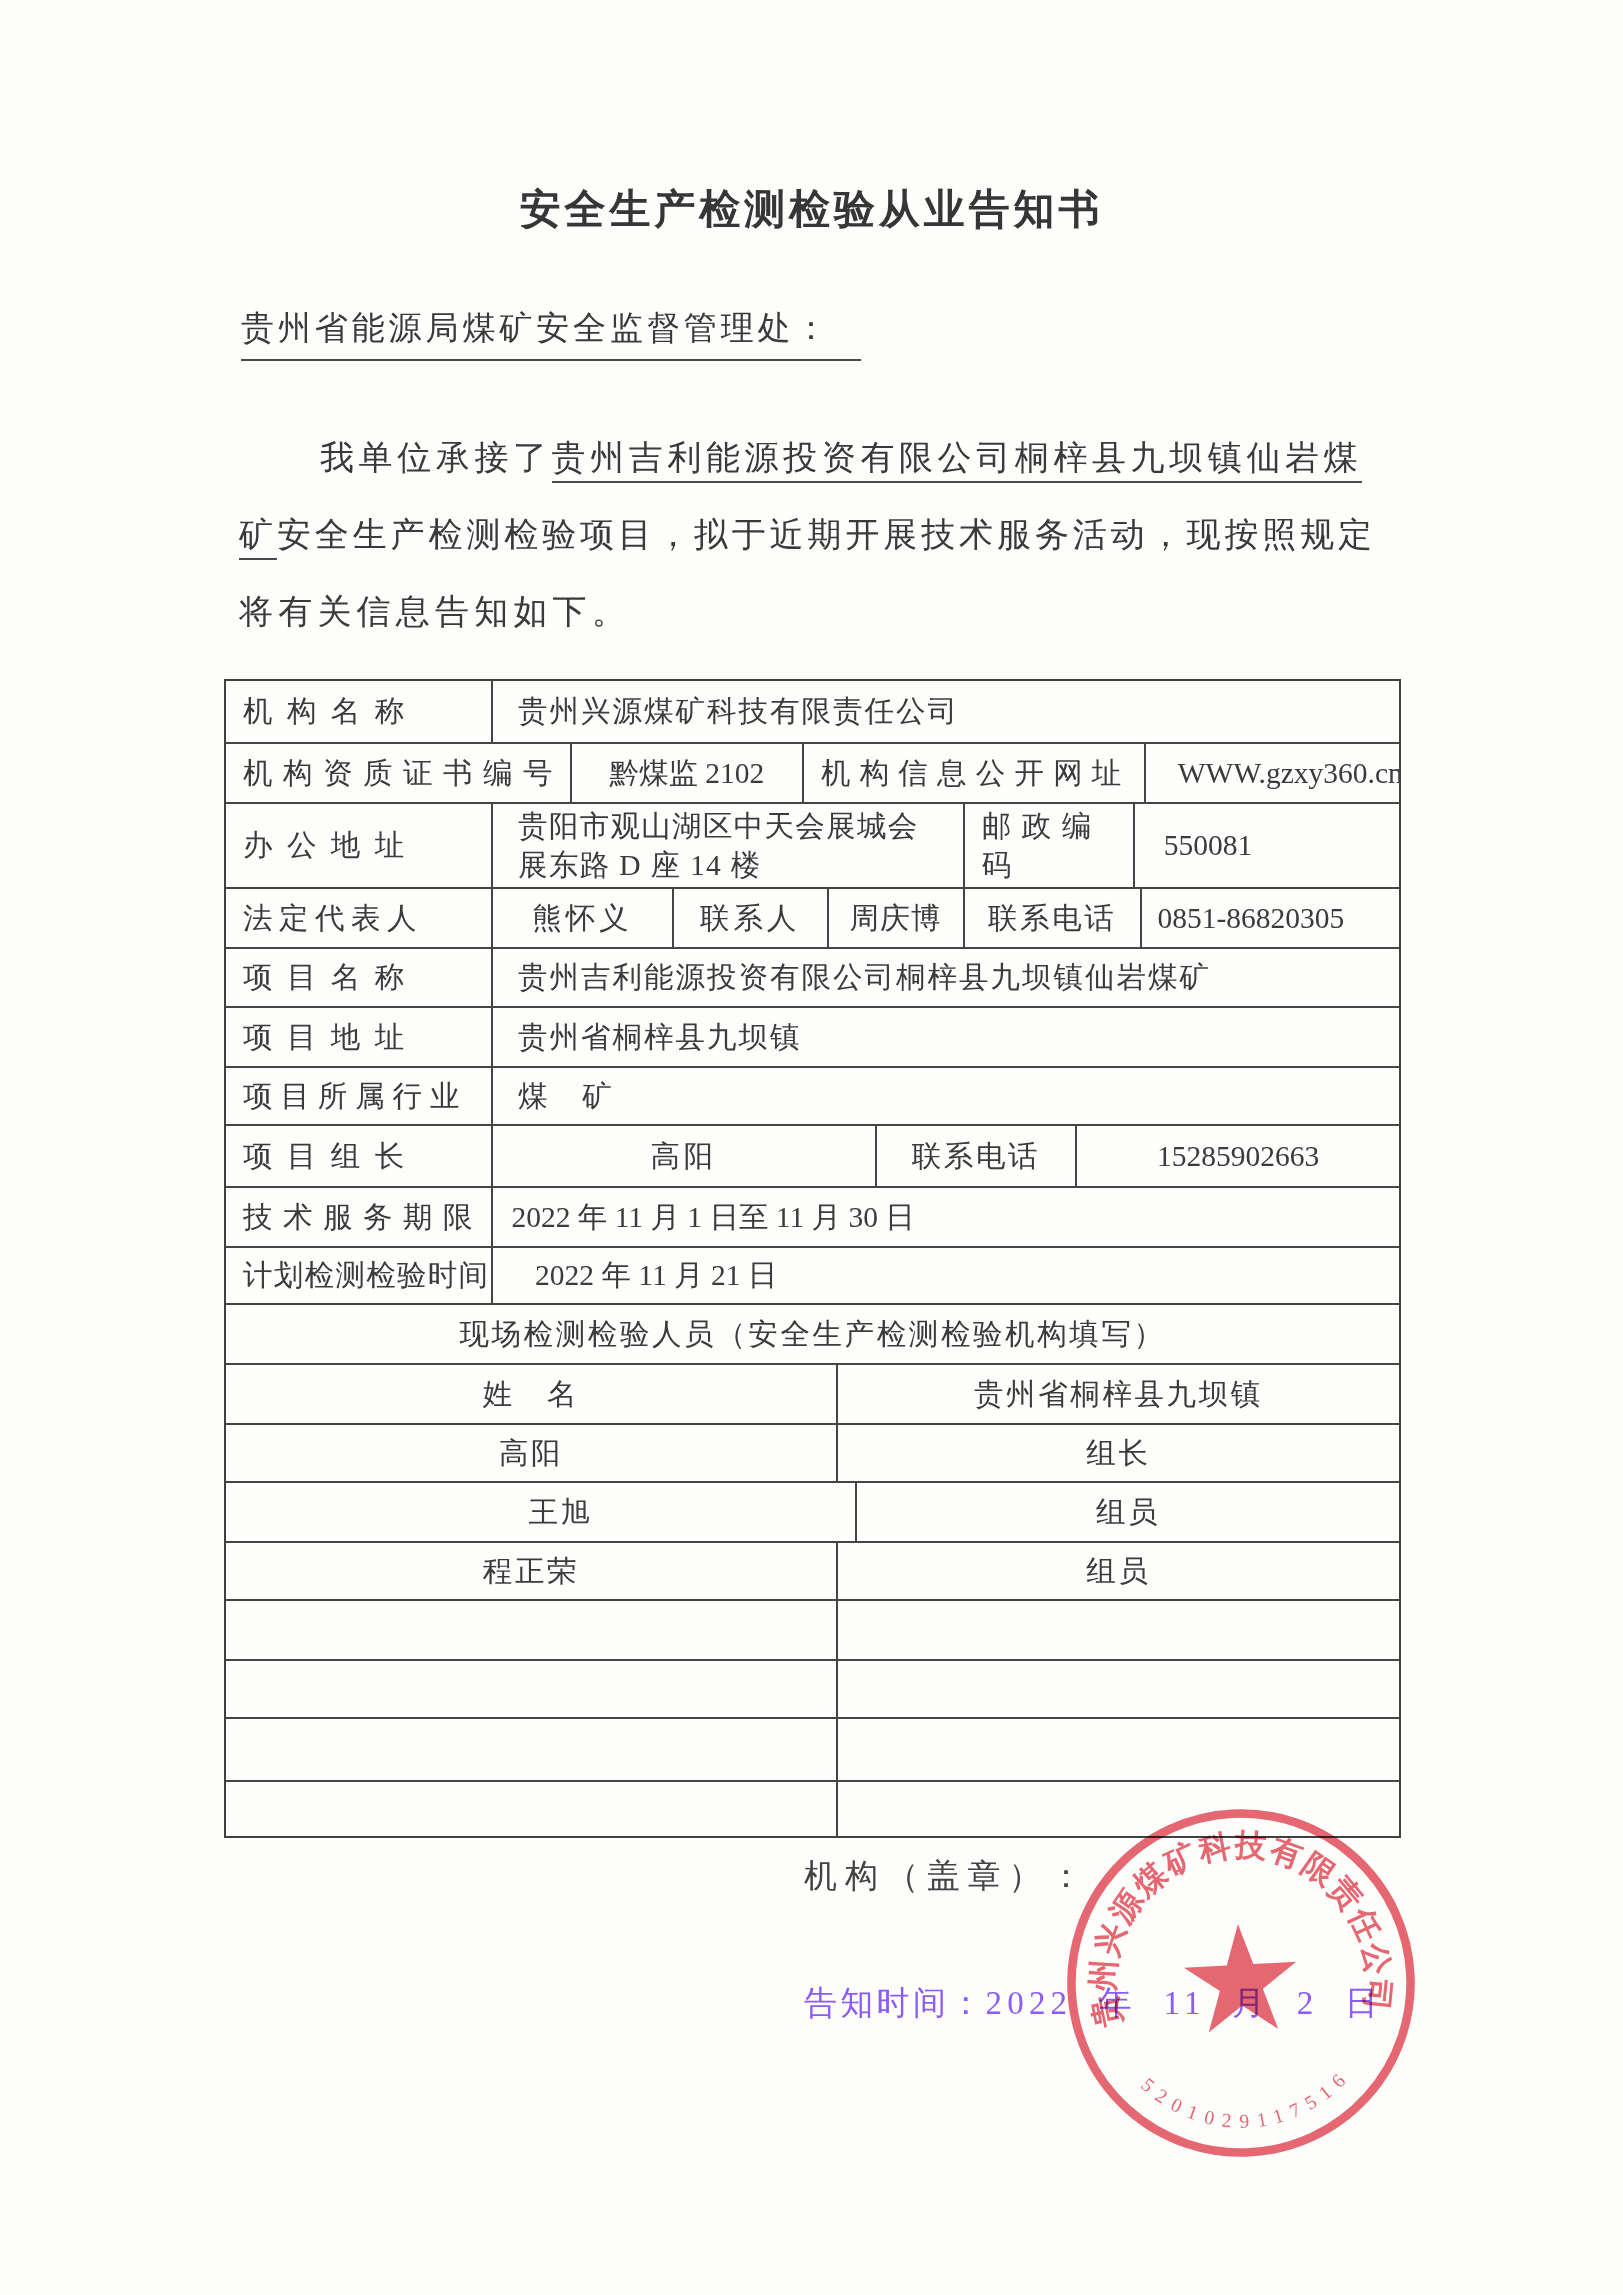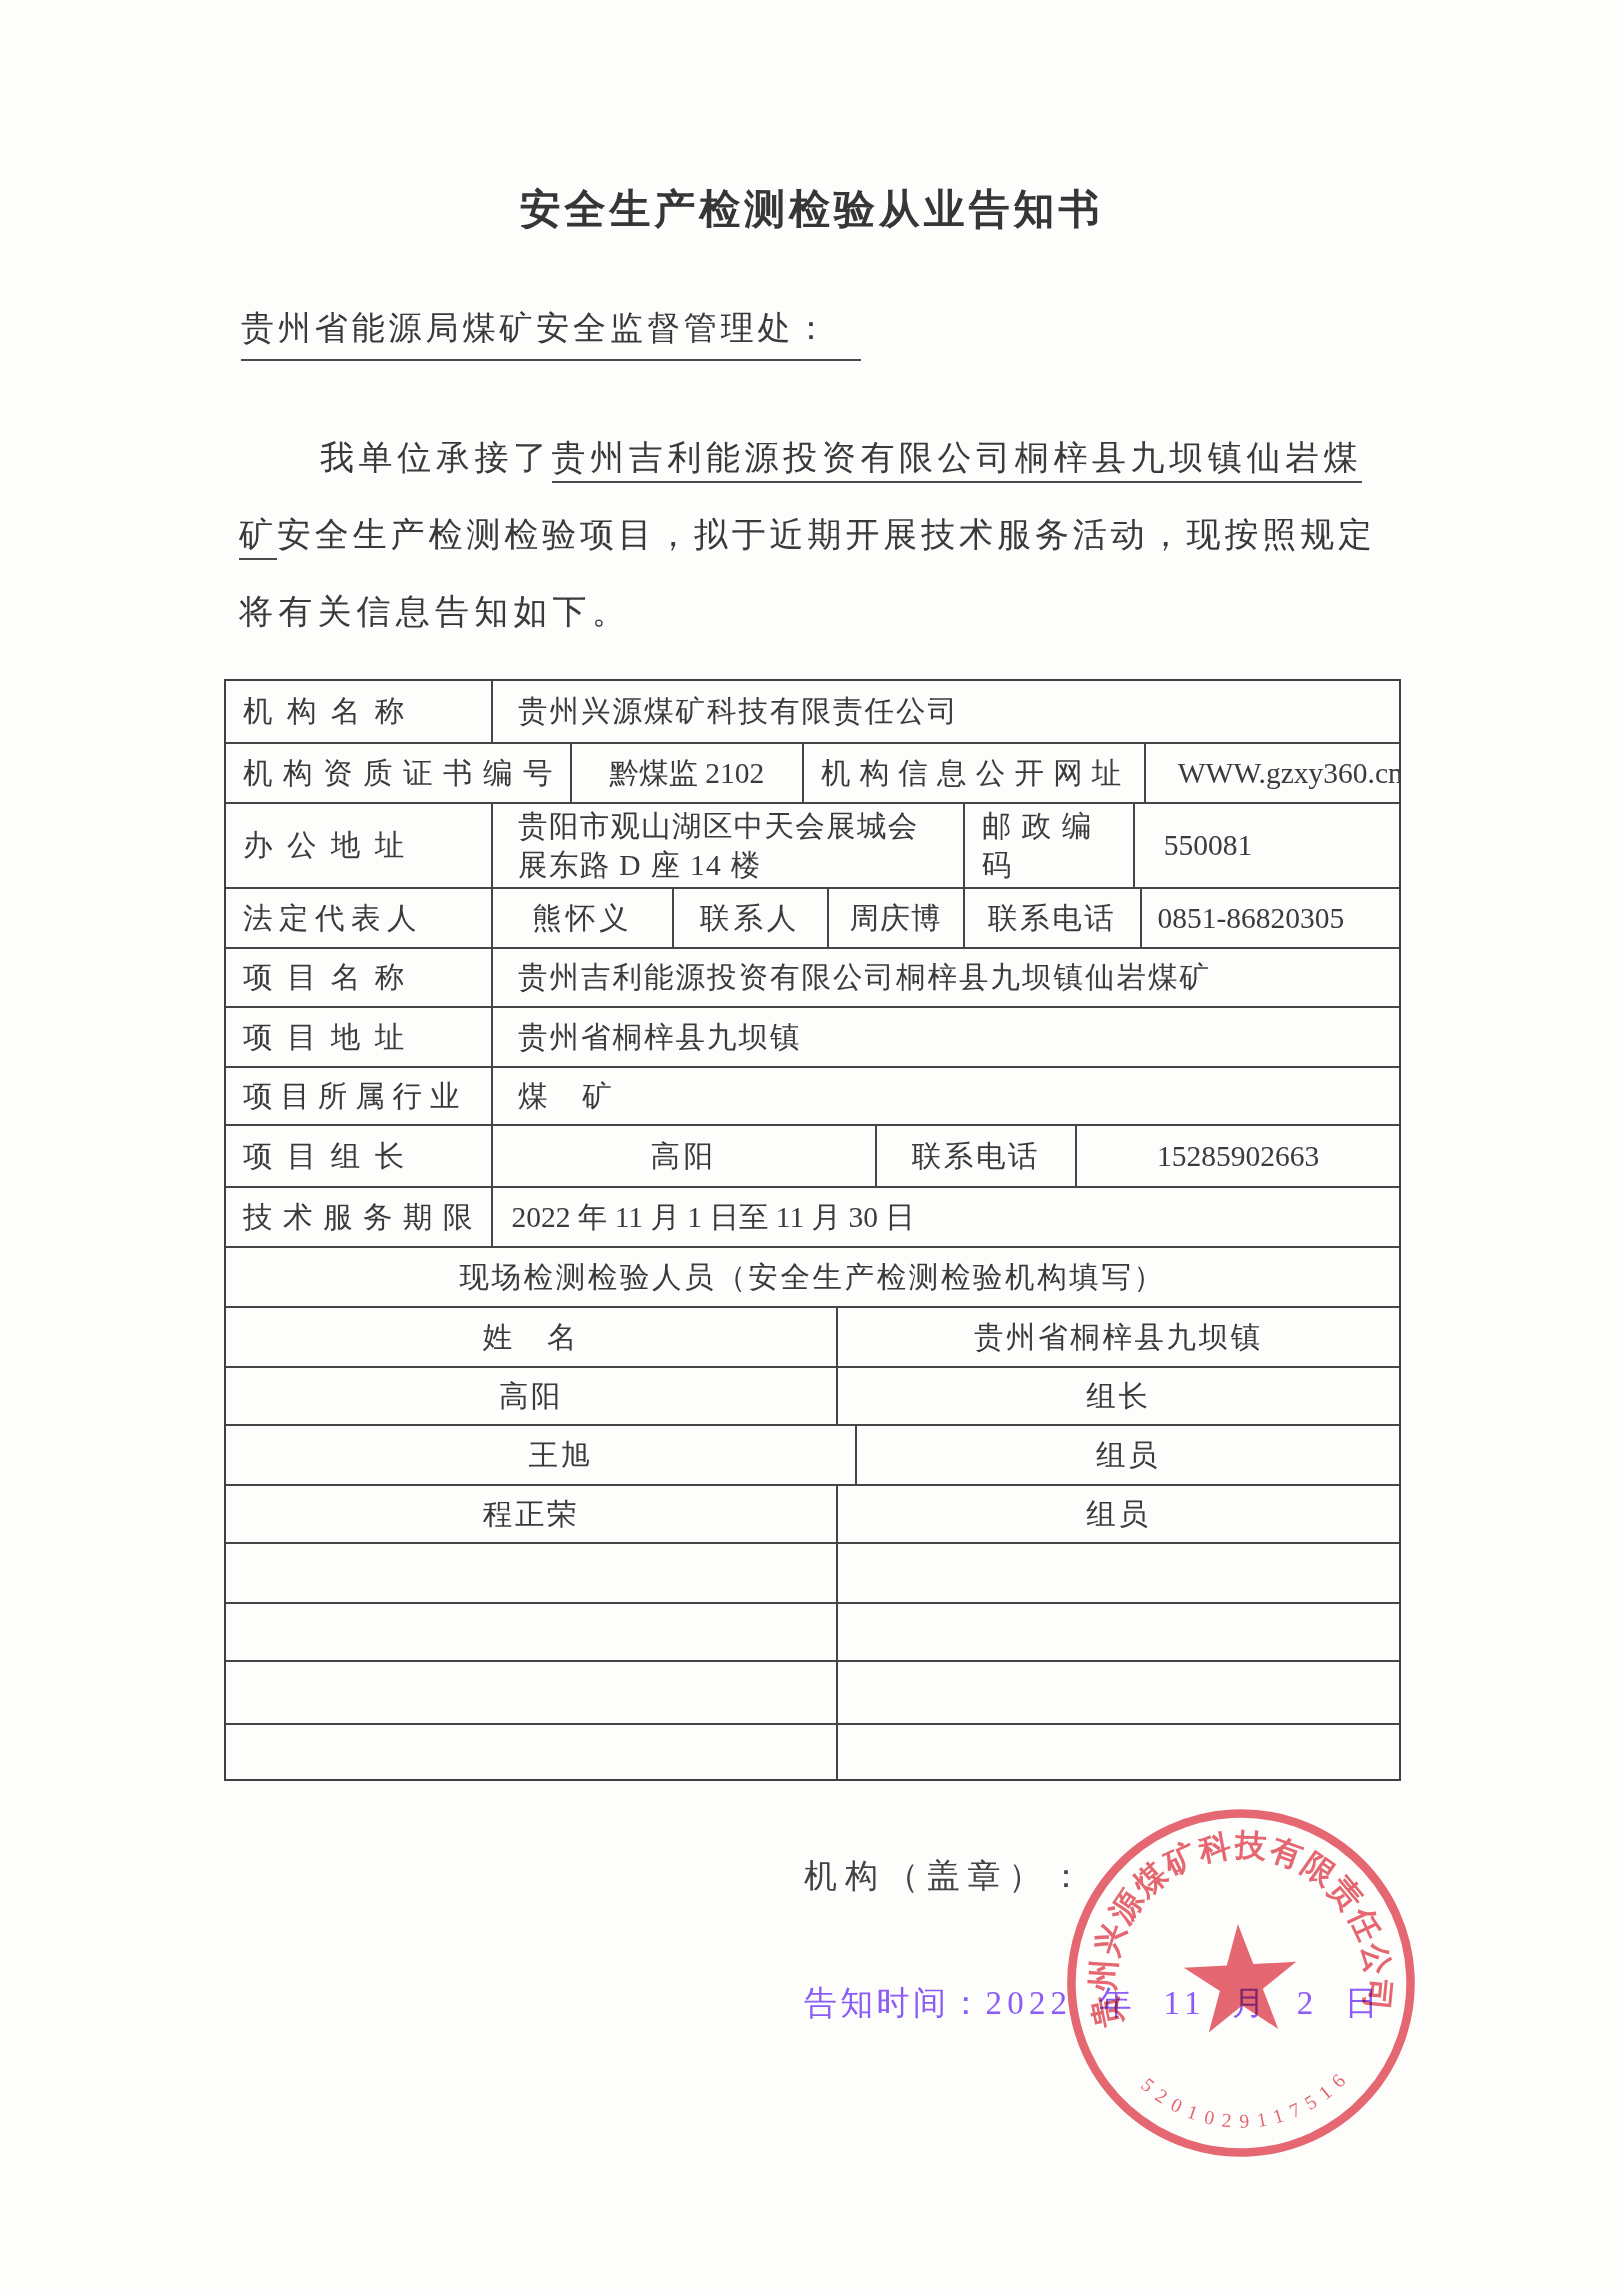--- a/index.html
+++ b/index.html
@@ -131,20 +131,24 @@
       </div>
       <div class="trow" style="height: 62px;">
         <div class="tcell label" style="width: 22.6%; letter-spacing: 14.4px;">项目组长</div>
         <div class="tcell center" style="width: 32.7%; letter-spacing: 3.9px;">高阳</div>
         <div class="tcell center" style="width: 17.1%; letter-spacing: 2.6px;">联系电话</div>
         <div class="tcell center" style="width: 27.6%;">15285902663</div>
       </div>
       <div class="trow" style="height: 60px;">
         <div class="tcell label" style="width: 22.6%; letter-spacing: 10.5px;">技术服务期限</div>
         <div class="tcell left" style="width: 77.4%; padding-left: 18.3px;">2022 年 11 月 1 日至 11 月 30 日</div>
+      </div>
+      <div class="trow" style="height: 57px;">
+        <div class="tcell label" style="width: 22.6%; letter-spacing: 1.3px;">计划检测检验时间</div>
+        <div class="tcell left" style="width: 77.4%; padding-left: 42px;">2022 年 11 月 21 日</div>
       </div>
       <div class="trow" style="height: 60px;">
         <div class="tcell center" style="width: 100%; letter-spacing: 2.6px;">现场检测检验人员（安全生产检测检验机构填写）</div>
       </div>
       <div class="trow" style="height: 60px;">
         <div class="tcell center" style="width: 52%; letter-spacing: 2.6px;">姓　名</div>
         <div class="tcell center" style="width: 48%; letter-spacing: 2.6px;">贵州省桐梓县九坝镇</div>
       </div>
       <div class="trow" style="height: 58px;">
         <div class="tcell center" style="width: 52%; letter-spacing: 2.6px;">高阳</div>

